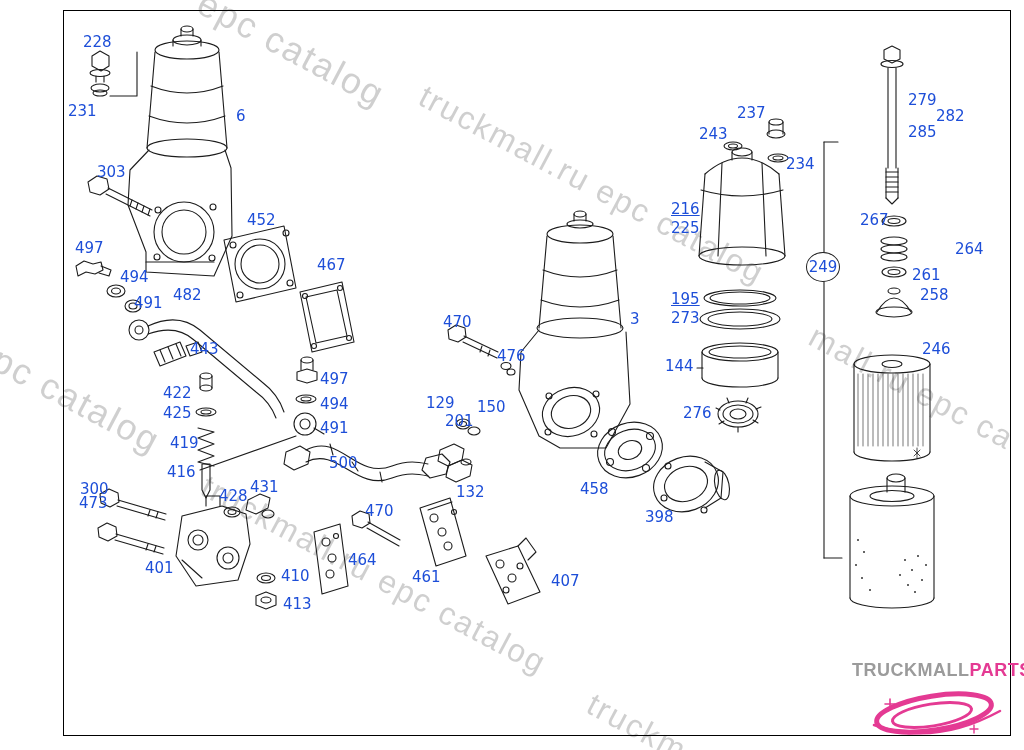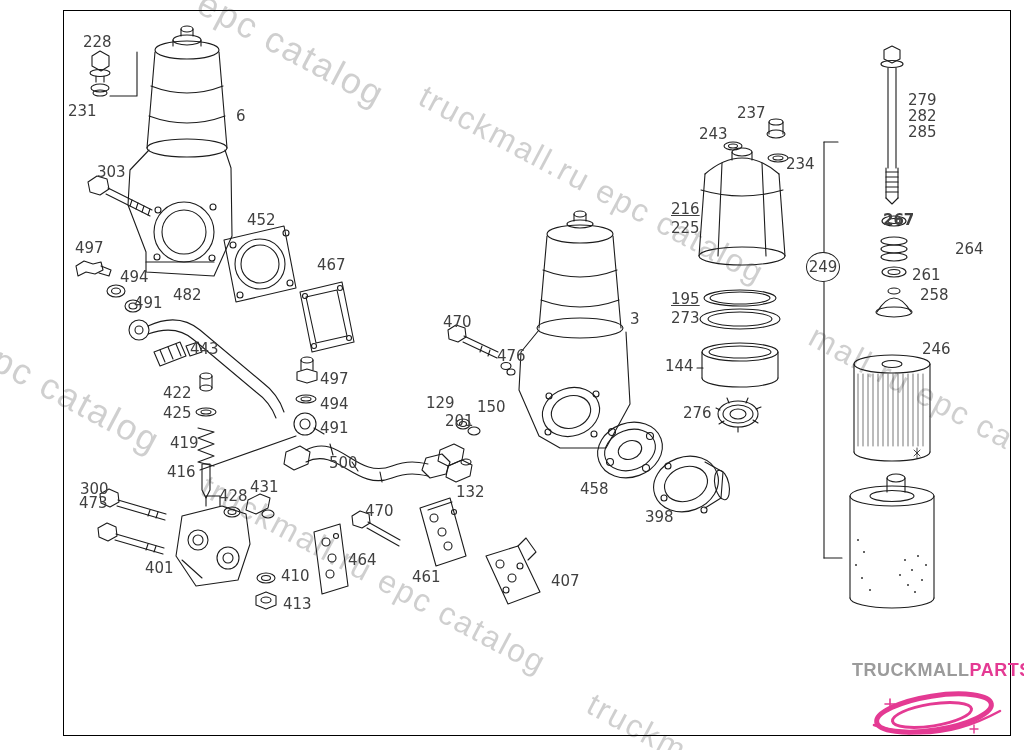--- a/index.html
+++ b/index.html
@@ -4,21 +4,21 @@
 <style>
   html,body{margin:0;padding:0;background:#fff;}
   #page{position:relative;width:1024px;height:750px;background:#fff;overflow:hidden;
         font-family:"Liberation Sans",sans-serif;}
   #frame{position:absolute;left:63px;top:10px;width:948px;height:726px;
          border:1.4px solid #000;box-sizing:border-box;}
   .layer{position:absolute;left:0;top:0;width:1024px;height:750px;}
   .watermark{position:absolute;transform:rotate(28deg);transform-origin:0 0;
              white-space:nowrap;color:var(--watermark,rgba(128,128,128,.38));
              letter-spacing:2px;font-family:"Liberation Sans",sans-serif;}
-  .part-label{position:absolute;font-size:15px;color:#404040;
+  .part-label{position:absolute;font-size:15px;color:#1d4ed8;
               font-family:"DejaVu Sans",sans-serif;line-height:1.1;}
   .part-label.circled{width:32px;height:28px;border:1.4px solid #222;border-radius:50%;
               background:#fff;display:flex;align-items:center;justify-content:center;}
   #logo{position:absolute;left:852px;top:660px;width:166px;height:88px;}
   #logo .brand{font-size:18px;font-weight:bold;letter-spacing:.5px;white-space:nowrap;}
   .logo-gray{color:var(--logo-gray,#9b9b9b);}
   .logo-pink{color:var(--logo-pink,#e43a93);}
   svg{display:block;}
 </style>
 </head>
@@ -435,23 +435,23 @@
       <div class="part-label" style="left: 737px; top: 105px;">237</div>
       <div class="part-label" style="left: 699px; top: 126px;">243</div>
       <div class="part-label" style="left: 786px; top: 156px;">234</div>
       <div class="part-label" style="left: 671px; top: 201px; text-decoration: underline;">216</div>
       <div class="part-label" style="left: 671px; top: 220px;">225</div>
       <div class="part-label" style="left: 671px; top: 291px; text-decoration: underline;">195</div>
       <div class="part-label" style="left: 671px; top: 310px;">273</div>
       <div class="part-label" style="left: 665px; top: 358px;">144</div>
       <div class="part-label" style="left: 683px; top: 405px;">276</div>
       <div class="part-label" style="left: 908px; top: 92px;">279</div>
-      <div class="part-label" style="left: 908px; top: 108px;">282</div>
+      <div class="part-label" style="left: 936px; top: 108px;">282</div>
       <div class="part-label" style="left: 908px; top: 124px;">285</div>
-      <div class="part-label" style="left: 883px; top: 212px; font-weight: bold;">267</div>
+      <div class="part-label" style="left: 860px; top: 212px;">267</div>
       <div class="part-label" style="left: 912px; top: 241px; margin-left: 43px;">264</div>
       <div class="part-label" style="left: 912px; top: 267px;">261</div>
       <div class="part-label" style="left: 920px; top: 287px;">258</div>
       <div class="part-label" style="left: 922px; top: 341px;">246</div>
       <div class="part-label circled" style="left: 806px; top: 252px;">249</div>
     </div>
 
   <div id="logo">
     <div class="brand">
       <span class="logo-gray">TRUCKMALL</span><span class="logo-pink">PARTS</span>

